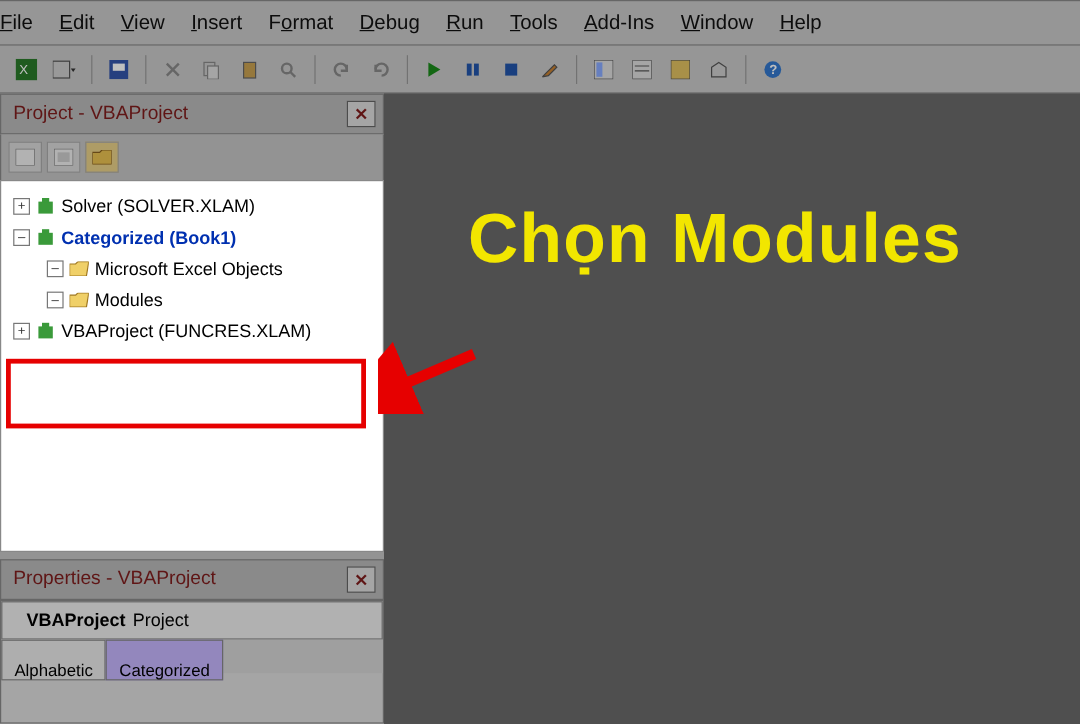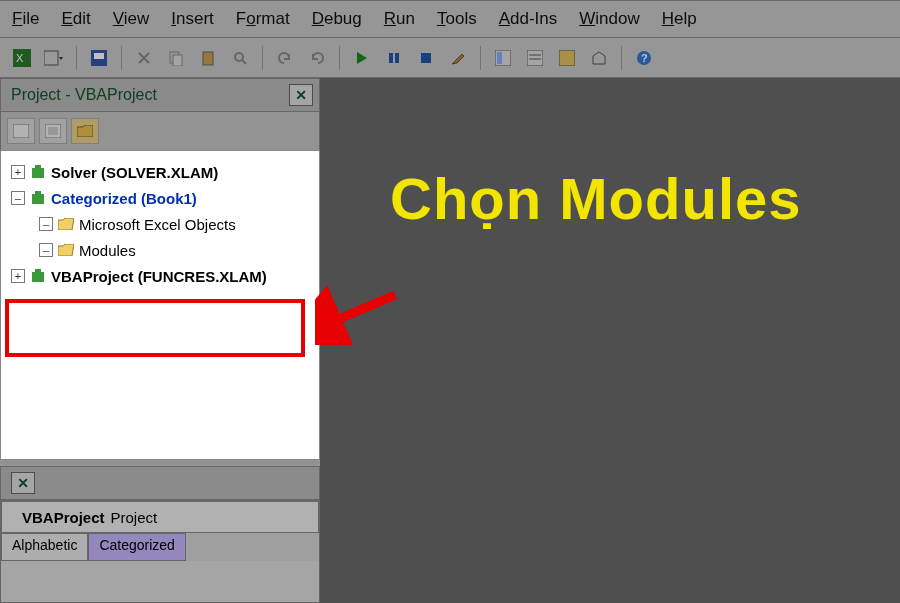--- a/index.html
+++ b/index.html
@@ -2,59 +2,59 @@
 <html><head>
 <meta charset="utf-8">
 <style>
 * { margin: 0; padding: 0; box-sizing: border-box; font-family: "Segoe UI", Tahoma, sans-serif; }
 body { width: 900px; height: 603px; background: #525252; overflow: hidden; position: relative; }
 
 
 .dim-overlay { position: absolute; inset: 0; background: rgba(0,0,0,0.25); pointer-events: none; z-index: 5; }
 
 
-.menubar { background: #c8c8c8; height: 38px; display: flex; align-items: center; padding: 0 12px; gap: 22px; font-size: 17px; color: #111; border-bottom: 1px solid #888; border-top: 1px solid #888; }
+.menubar { background: #c8c8c8; height: 38px; display: flex; align-items: center; padding: 0 0; gap: 22px; font-size: 17px; color: #111; border-bottom: 1px solid #888; border-top: 1px solid #888; }
 .menubar span { cursor: default; }
 .menubar span u { text-decoration: underline; }
 
 
 .toolbar { background: #c8c8c8; height: 40px; display: flex; align-items: center; padding: 0 10px; gap: 8px; border-bottom: 1px solid #888; }
 .tbtn { width: 24px; height: 24px; display: flex; align-items: center; justify-content: center; font-size: 14px; }
 .tsep { width: 1px; height: 24px; background: #999; margin: 0 2px; }
 
 
 .left-panel { position: absolute; top: 78px; left: 0; width: 320px; bottom: 0; background: #c4c4c4; display: flex; flex-direction: column; }
 
 
-.panel-header { background: #b8b8b8; height: 34px; display: flex; align-items: center; justify-content: space-between; padding: 0 6px 0 10px; font-size: 16px; color: #14532d; border: 1px solid #888; }
+.panel-header { background: #b8b8b8; height: 34px; display: flex; align-items: center; justify-content: space-between; padding: 0 6px 0 10px; font-size: 16px; color: #7f1d1d; border: 1px solid #888; }
 .close-x { width: 24px; height: 22px; border: 1px solid #666; background: #ddd; display: flex; align-items: center; justify-content: center; font-size: 14px; font-weight: bold; }
 
 
 .proj-toolbar { background: #c4c4c4; height: 38px; display: flex; align-items: center; padding: 0 6px; gap: 4px; border-left: 1px solid #888; border-right: 1px solid #888; }
 .ptbtn { width: 28px; height: 26px; border: 1px solid #aaa; background: #d8d8d8; display: flex; align-items: center; justify-content: center; }
 .ptbtn.folder { background: #e8d088; }
 
 
 .proj-tree { background: #fff; flex: 0 0 310px; border: 1px solid #888; margin: 0; padding: 8px 4px; font-size: 15px; color: #000; position: relative; z-index: 10; }
 .tree-row { display: flex; align-items: center; height: 26px; white-space: nowrap; }
 .expander { width: 14px; height: 14px; border: 1px solid #777; background: #fff; display: flex; align-items: center; justify-content: center; font-size: 11px; line-height: 1; margin-right: 4px; color: #333; }
 .icon { width: 18px; height: 18px; margin-right: 4px; display: flex; align-items: center; justify-content: center; }
 .line-spacer { display: inline-block; }
 .bold-blue { font-weight: bold; color: #0030b0; }
-.bold { font-weight: bold; }
+.bold { font-weight: normal; }
 
 
 .red-box { position: absolute; border: 4px solid #e60000; left: 4px; width: 300px; top: 148px; height: 58px; pointer-events: none; z-index: 12; }
 
 
 .props-header { margin-top: 6px; }
 .props-body { background: #dcdcdc; border: 1px solid #888; flex: 1; display: flex; flex-direction: column; }
 .props-title { background: #ececec; border: 1px solid #888; height: 32px; display: flex; align-items: center; padding: 0 20px; font-size: 15px; }
 .props-tabs { display: flex; background: #d4d4d4; height: 28px; font-size: 14px; }
-.ptab { padding: 3px 10px; border: 1px solid #888; background: #e8e8e8; }
+.ptab { padding: 16px 10px; border: 1px solid #888; background: #e8e8e8; }
 .ptab.inactive { background: #c4b5fd; }
 
 
 .main-area { position: absolute; top: 78px; left: 320px; right: 0; bottom: 0; background: #6a6a6a; }
 
 
 .annot-text { position: absolute; top: 165px; left: 390px; font-size: 58px; font-weight: 800; color: #f2e600; z-index: 20; letter-spacing: 1px; }
 .annot-arrow { position: absolute; top: 285px; left: 315px; z-index: 20; }
 
 
@@ -266,20 +266,21 @@
             <rect x="5" y="1" width="6" height="4" fill="#3a9a3a"></rect>
           </svg>
         </span>
       <span class="bold">VBAProject (FUNCRES.XLAM)</span>
     </div>
 
     <div class="red-box"></div>
   </div>
 
   <div class="panel-header props-header">
+    <span>Properties - VBAProject</span>
     <div class="close-x">✕</div>
   </div>
   <div class="props-body">
     <div class="props-title">
       <b style="margin-right:6px">VBAProject</b> Project
     </div>
     <div class="props-tabs">
       <div class="ptab">Alphabetic</div>
       <div class="ptab inactive">Categorized</div>
     </div>

